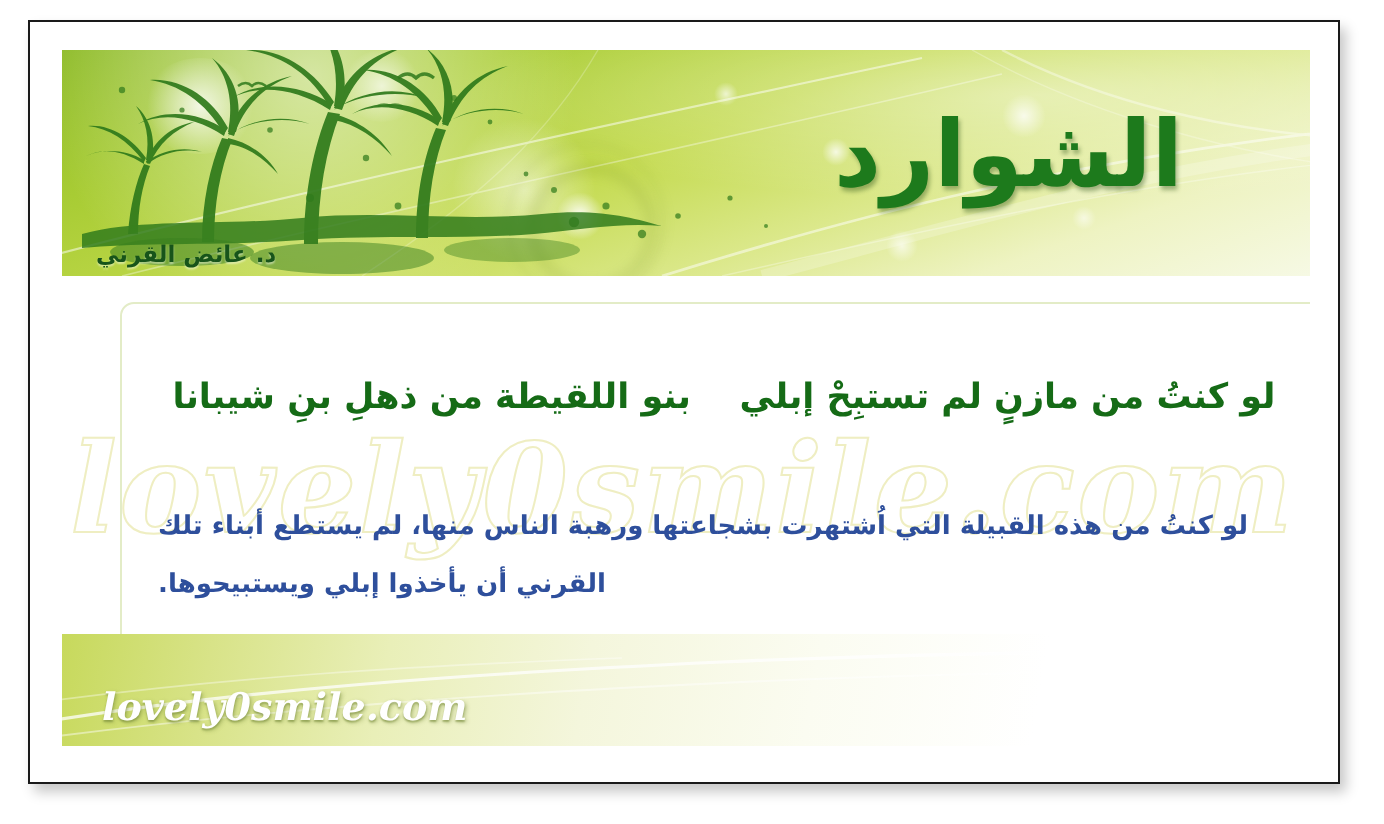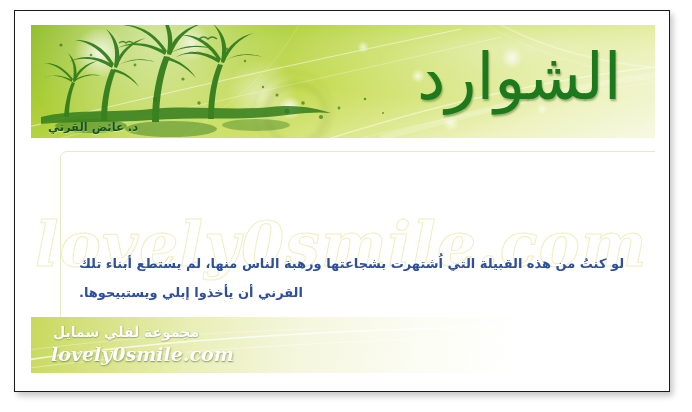--- a/index.html
+++ b/index.html
@@ -83,22 +83,22 @@
   }
 
   .banner-title {
     position: absolute;
     right: 8px;
     top: -2px;
     height: 113px;
     width: 230px;
     color: #1d7a1c;
     font-family: "DejaVu Sans", sans-serif;
-    font-size: 64px;
-    font-weight: normal;
+    font-size: 46px;
+    font-weight: bold;
     direction: rtl;
     text-align: left;
     line-height: 108px;
     letter-spacing: -2px;
     text-shadow: 1px 2px 2px rgba(40,80,20,0.40);
     white-space: nowrap;
   }
 
   .banner-author {
     position: absolute;
@@ -324,35 +324,35 @@
 
       <div class="banner-author">د. عائض القرني</div>
     </div>
 
     <div class="body-area">
 
       <div class="watermark">lovely0smile.com</div>
 
       <div class="content-box">
 
+        <div class="verse">لو كنتُ من مازنٍ لم تستبِحْ إبلي    بنو اللقيطة من ذهلِ بنِ شيبانا</div>
 
         <div class="explain">
           <div>لو كنتُ من هذه القبيلة التي اُشتهرت بشجاعتها ورهبة الناس منها، لم يستطع أبناء تلك</div>
           <div>القرني أن يأخذوا إبلي ويستبيحوها.</div>
         </div>
 
       </div>
     </div>
 
     <div class="footer">
       <svg class="fswirl" viewBox="0 0 624 56" preserveAspectRatio="none">
         <g stroke="#ffffff" fill="none" opacity="0.75">
           <path d="M -10,44 C 90,28 200,20 330,14 C 440,9 540,8 640,10" stroke-width="1.6"></path>
           <path d="M -10,52 C 100,38 210,30 340,24 C 450,19 550,18 640,20" stroke-width="0.9" opacity="0.6"></path>
           <path d="M -10,34 C 80,22 170,16 280,12" stroke-width="0.8" opacity="0.5"></path>
         </g>
       </svg>
-      <div class="footer-ar">مجموعة لفلي سمايل</div>
       <div class="footer-url">lovely0smile.com</div>
     </div>
 
   </div>
 </div>
 
 </body></html>

